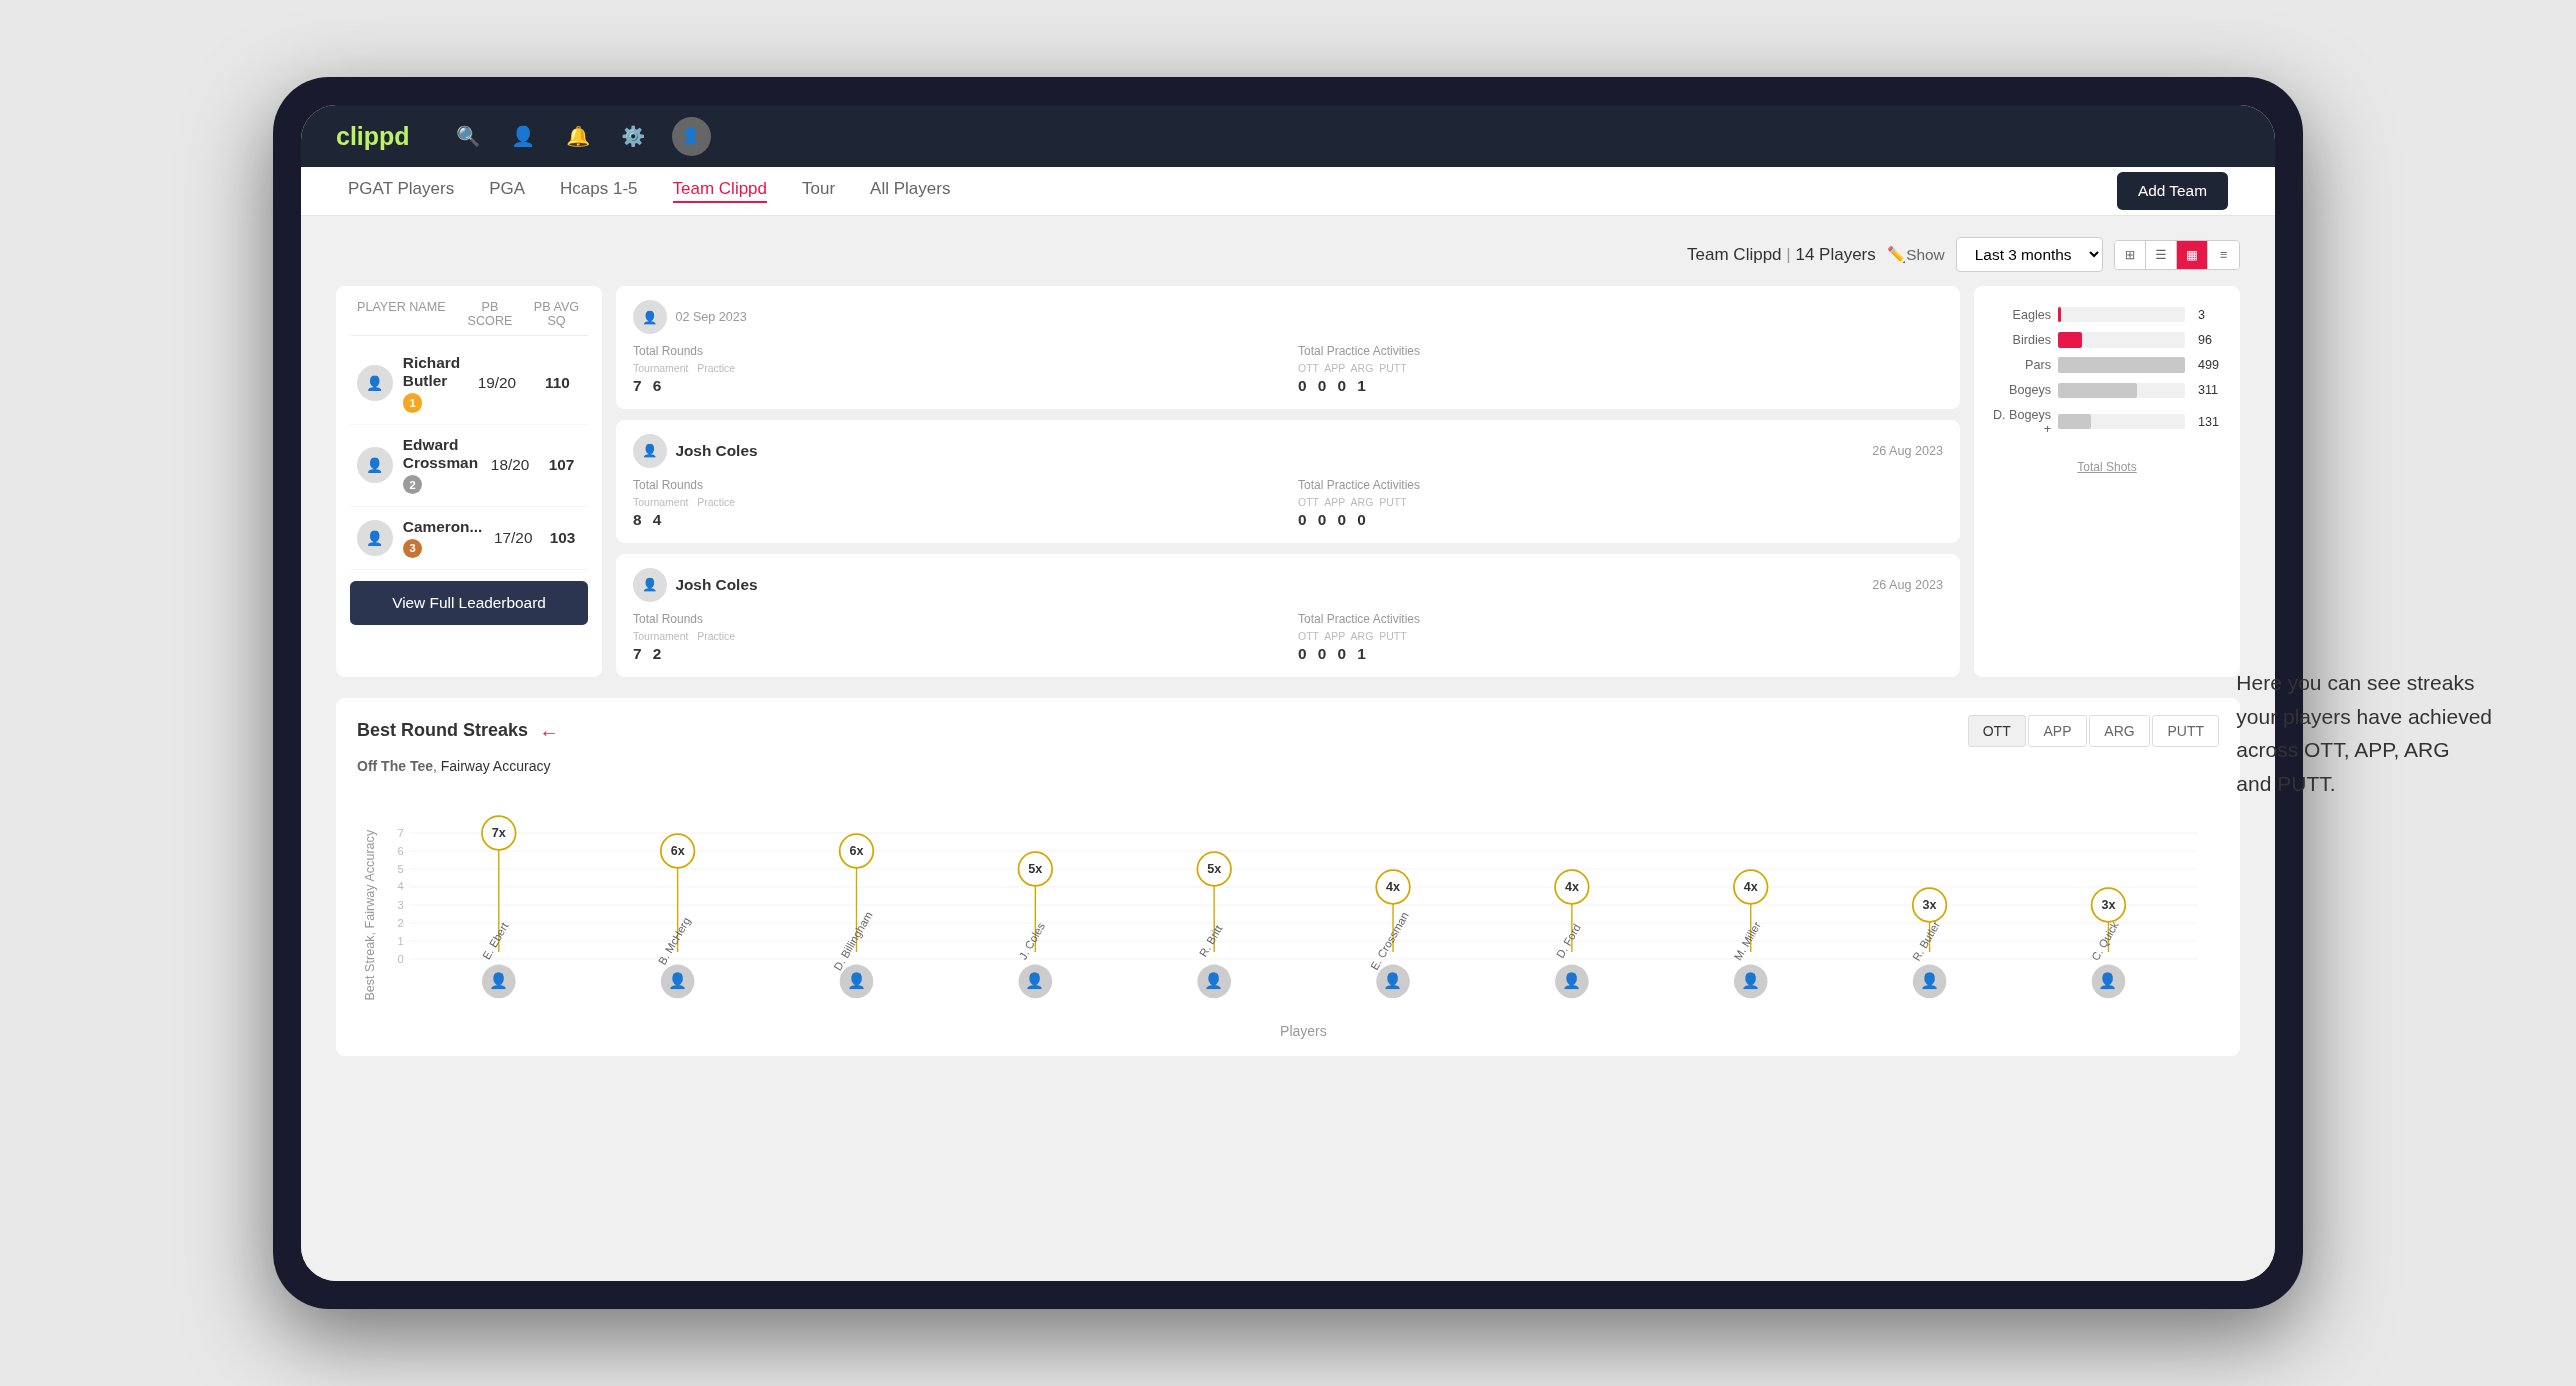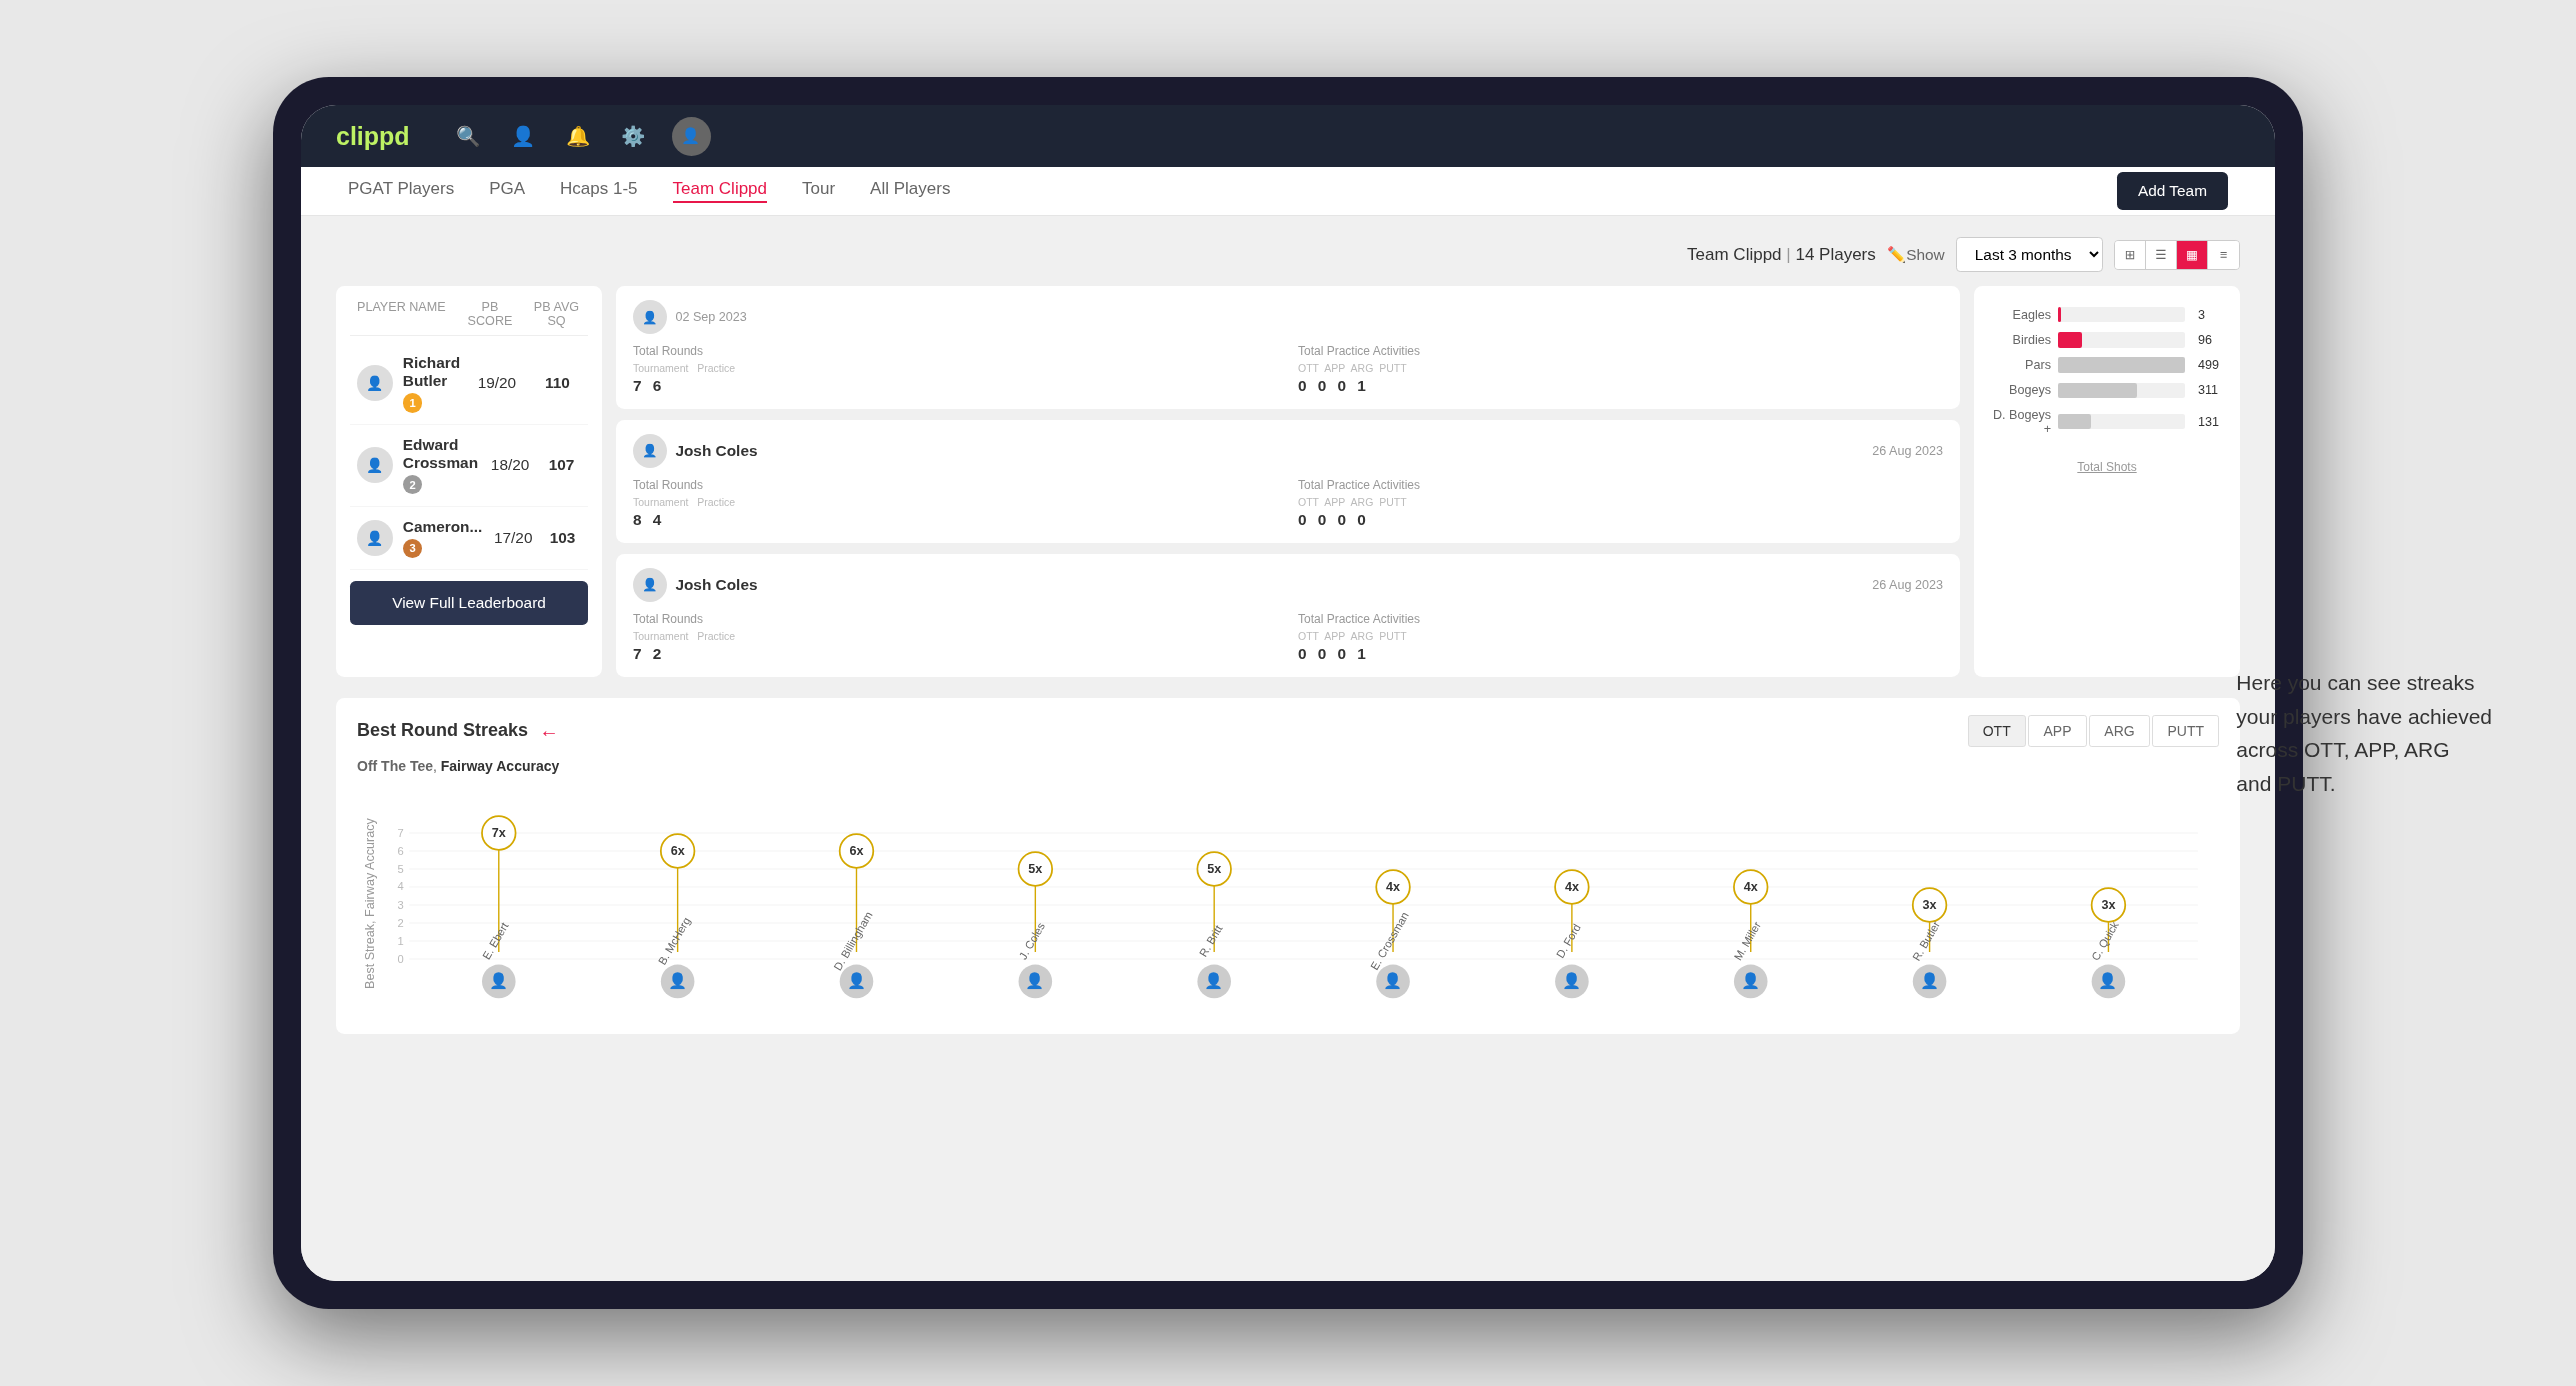--- a/index.html
+++ b/index.html
@@ -438,21 +438,21 @@
       color: #333;
     }
 
     .streaks-subtitle {
       font-size: 14px;
       color: #666;
       margin-bottom: 17px;
     }
 
     .streaks-subtitle span {
-      font-weight: 700;
+      font-weight: 400;
       color: #333;
     }
 
     .x-axis-label {
       text-align: center;
       font-size: 14px;
       color: #999;
       margin-top: 5.6px;
     }
 
@@ -809,20 +809,21 @@
                 <text x="2201.75" y="217" text-anchor="middle" font-size="16" fill="#666" transform="rotate(-60, 2201.75, 217)">R. Butler</text>
                 <circle cx="2201.75" cy="272" r="24" fill="#ccc"></circle>
                 <text x="2201.75" y="278" text-anchor="middle" font-size="22" fill="#888">👤</text>
                 <line x1="2457.25" x2="2457.25" y1="184.85714285714283" y2="230" stroke="#d4a800" stroke-width="2"></line>
                 <circle cx="2457.25" cy="162.85714285714283" r="24" fill="white" stroke="#d4a800" stroke-width="2.5"></circle>
                 <text x="2457.25" y="168.85714285714283" text-anchor="middle" font-size="18" font-weight="700" fill="#333">3x</text>
                 <text x="2457.25" y="217" text-anchor="middle" font-size="16" fill="#666" transform="rotate(-60, 2457.25, 217)">C. Quick</text>
                 <circle cx="2457.25" cy="272" r="24" fill="#ccc"></circle>
                 <text x="2457.25" y="278" text-anchor="middle" font-size="22" fill="#888">👤</text>
               </svg>
+            <div class="x-axis-label">Players</div>
           </div>
         </div>
       </div>
 
     </div>
 
   </div>
 </div>
 
 <div style="position:fixed;right:84px;top:50%;transform:translateY(-20%);font-size:21px;color:#333;line-height:1.6;max-width:392px;">

